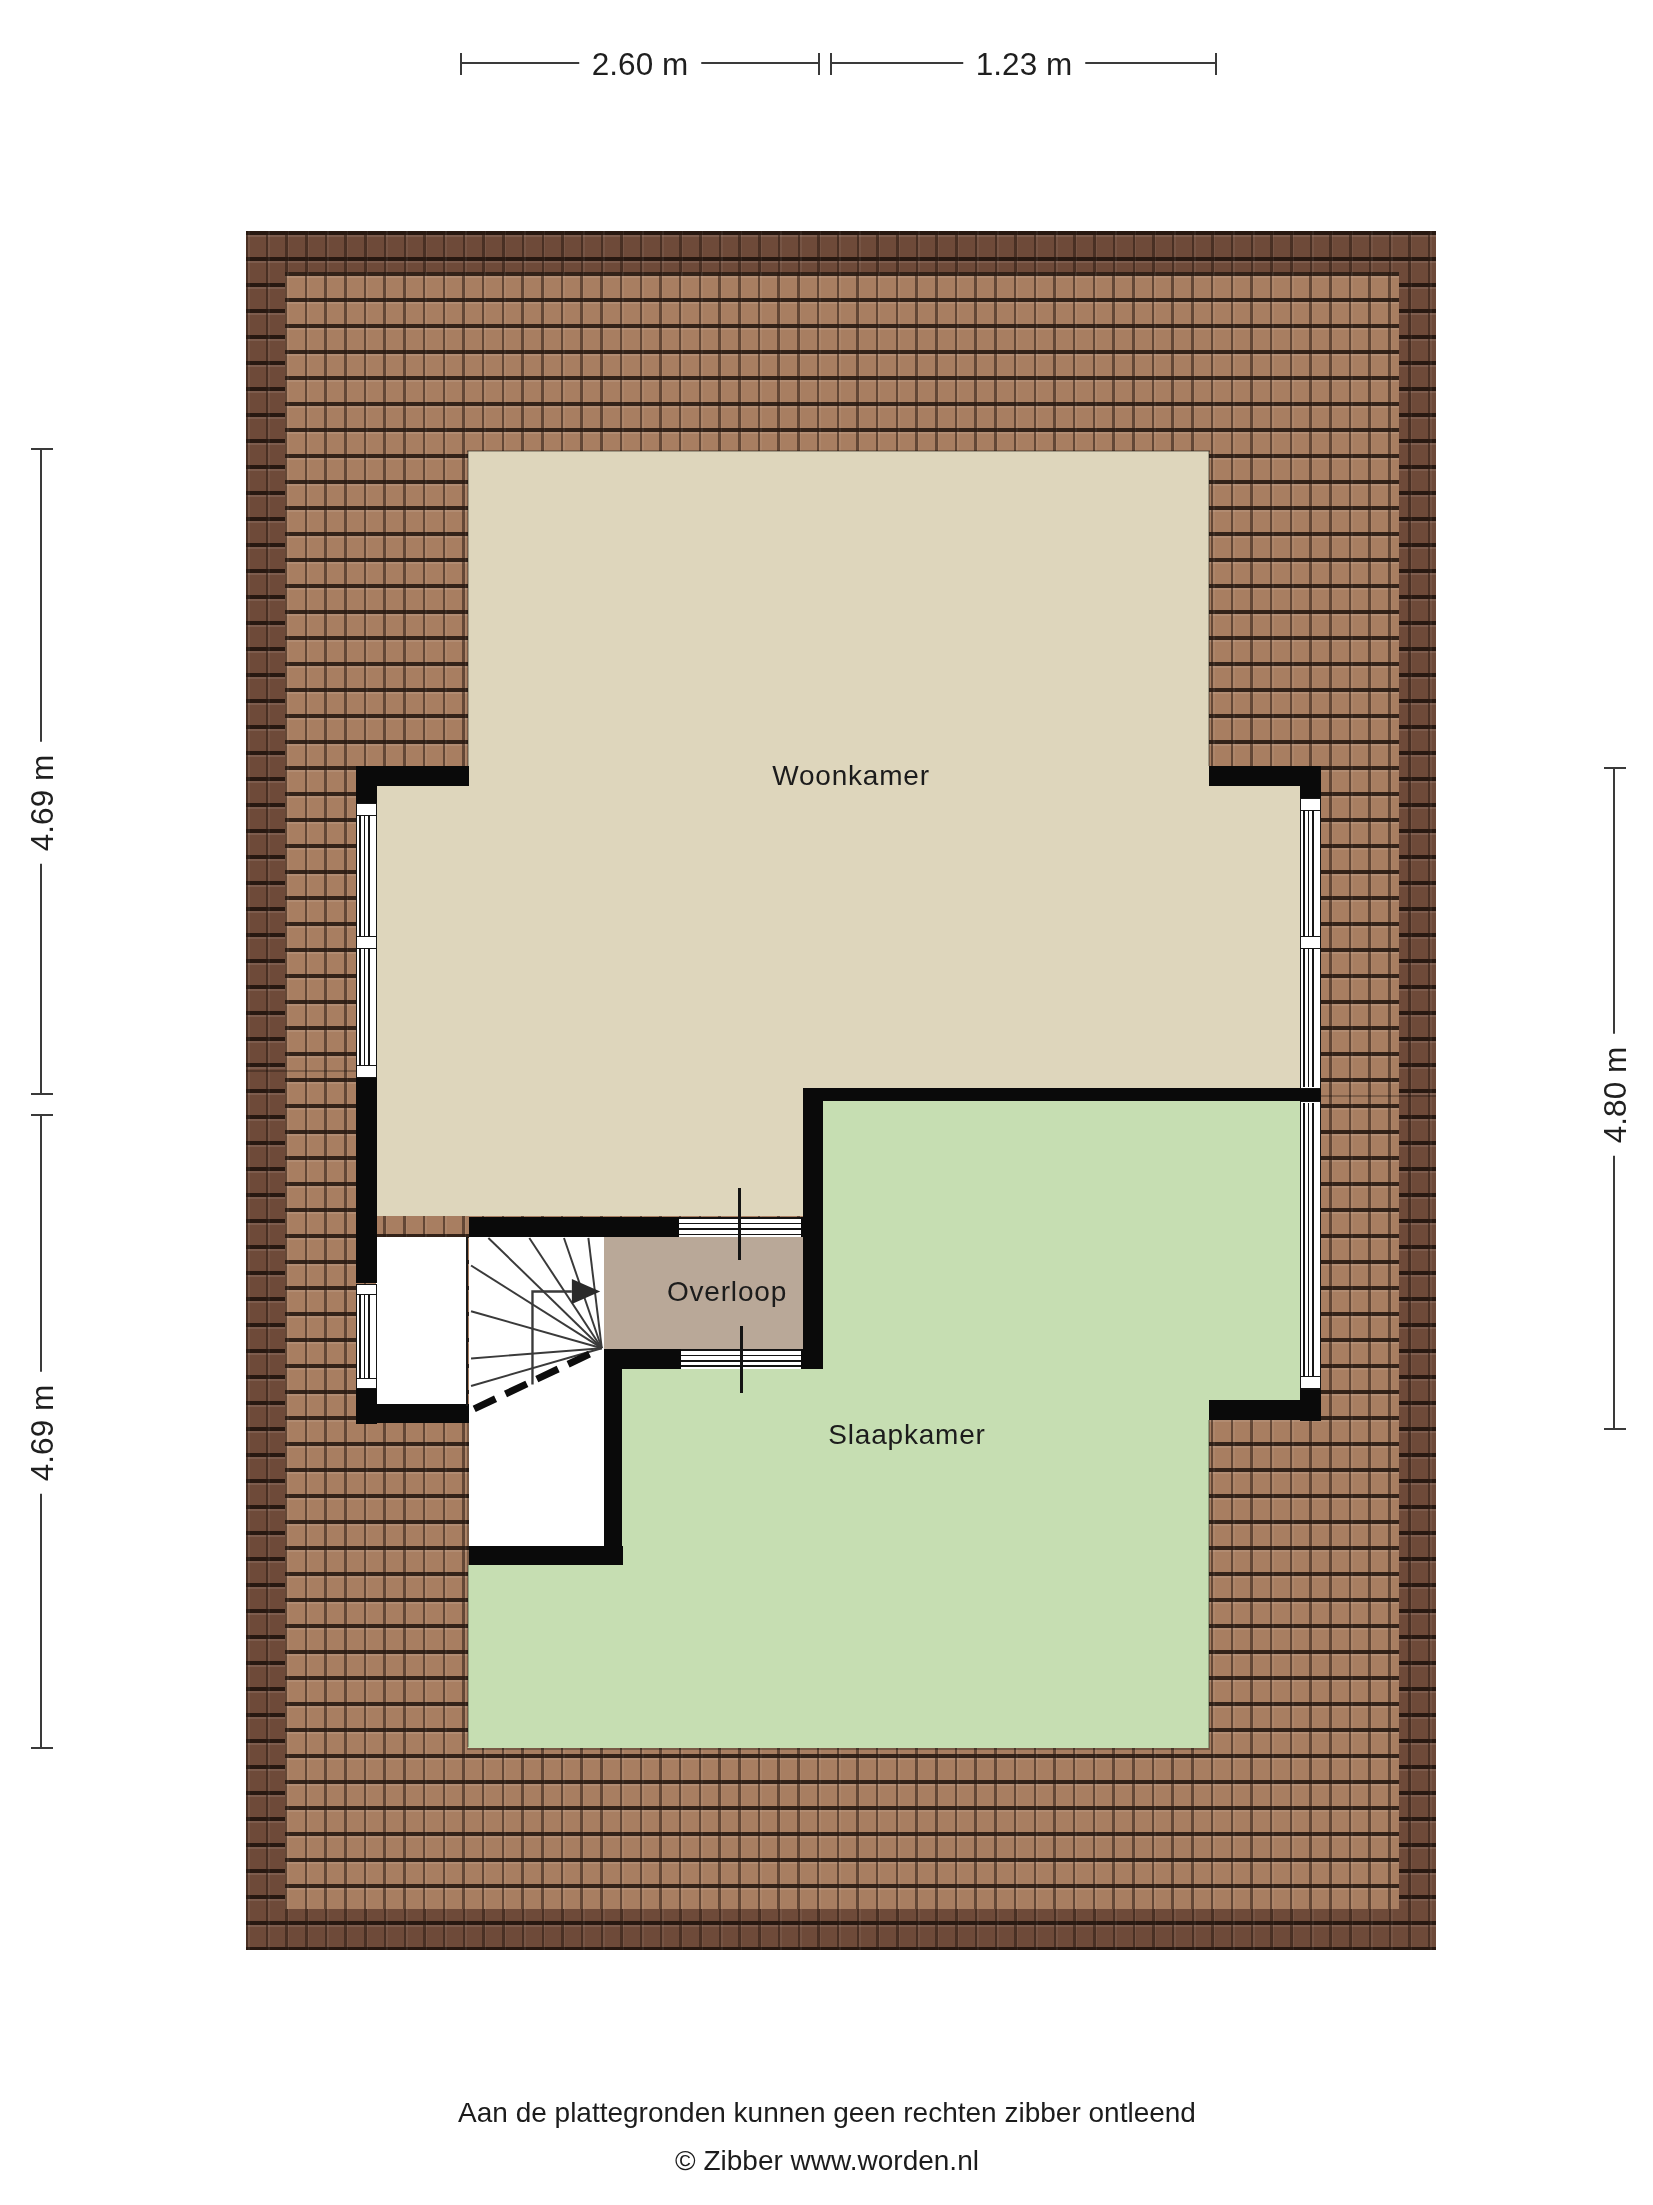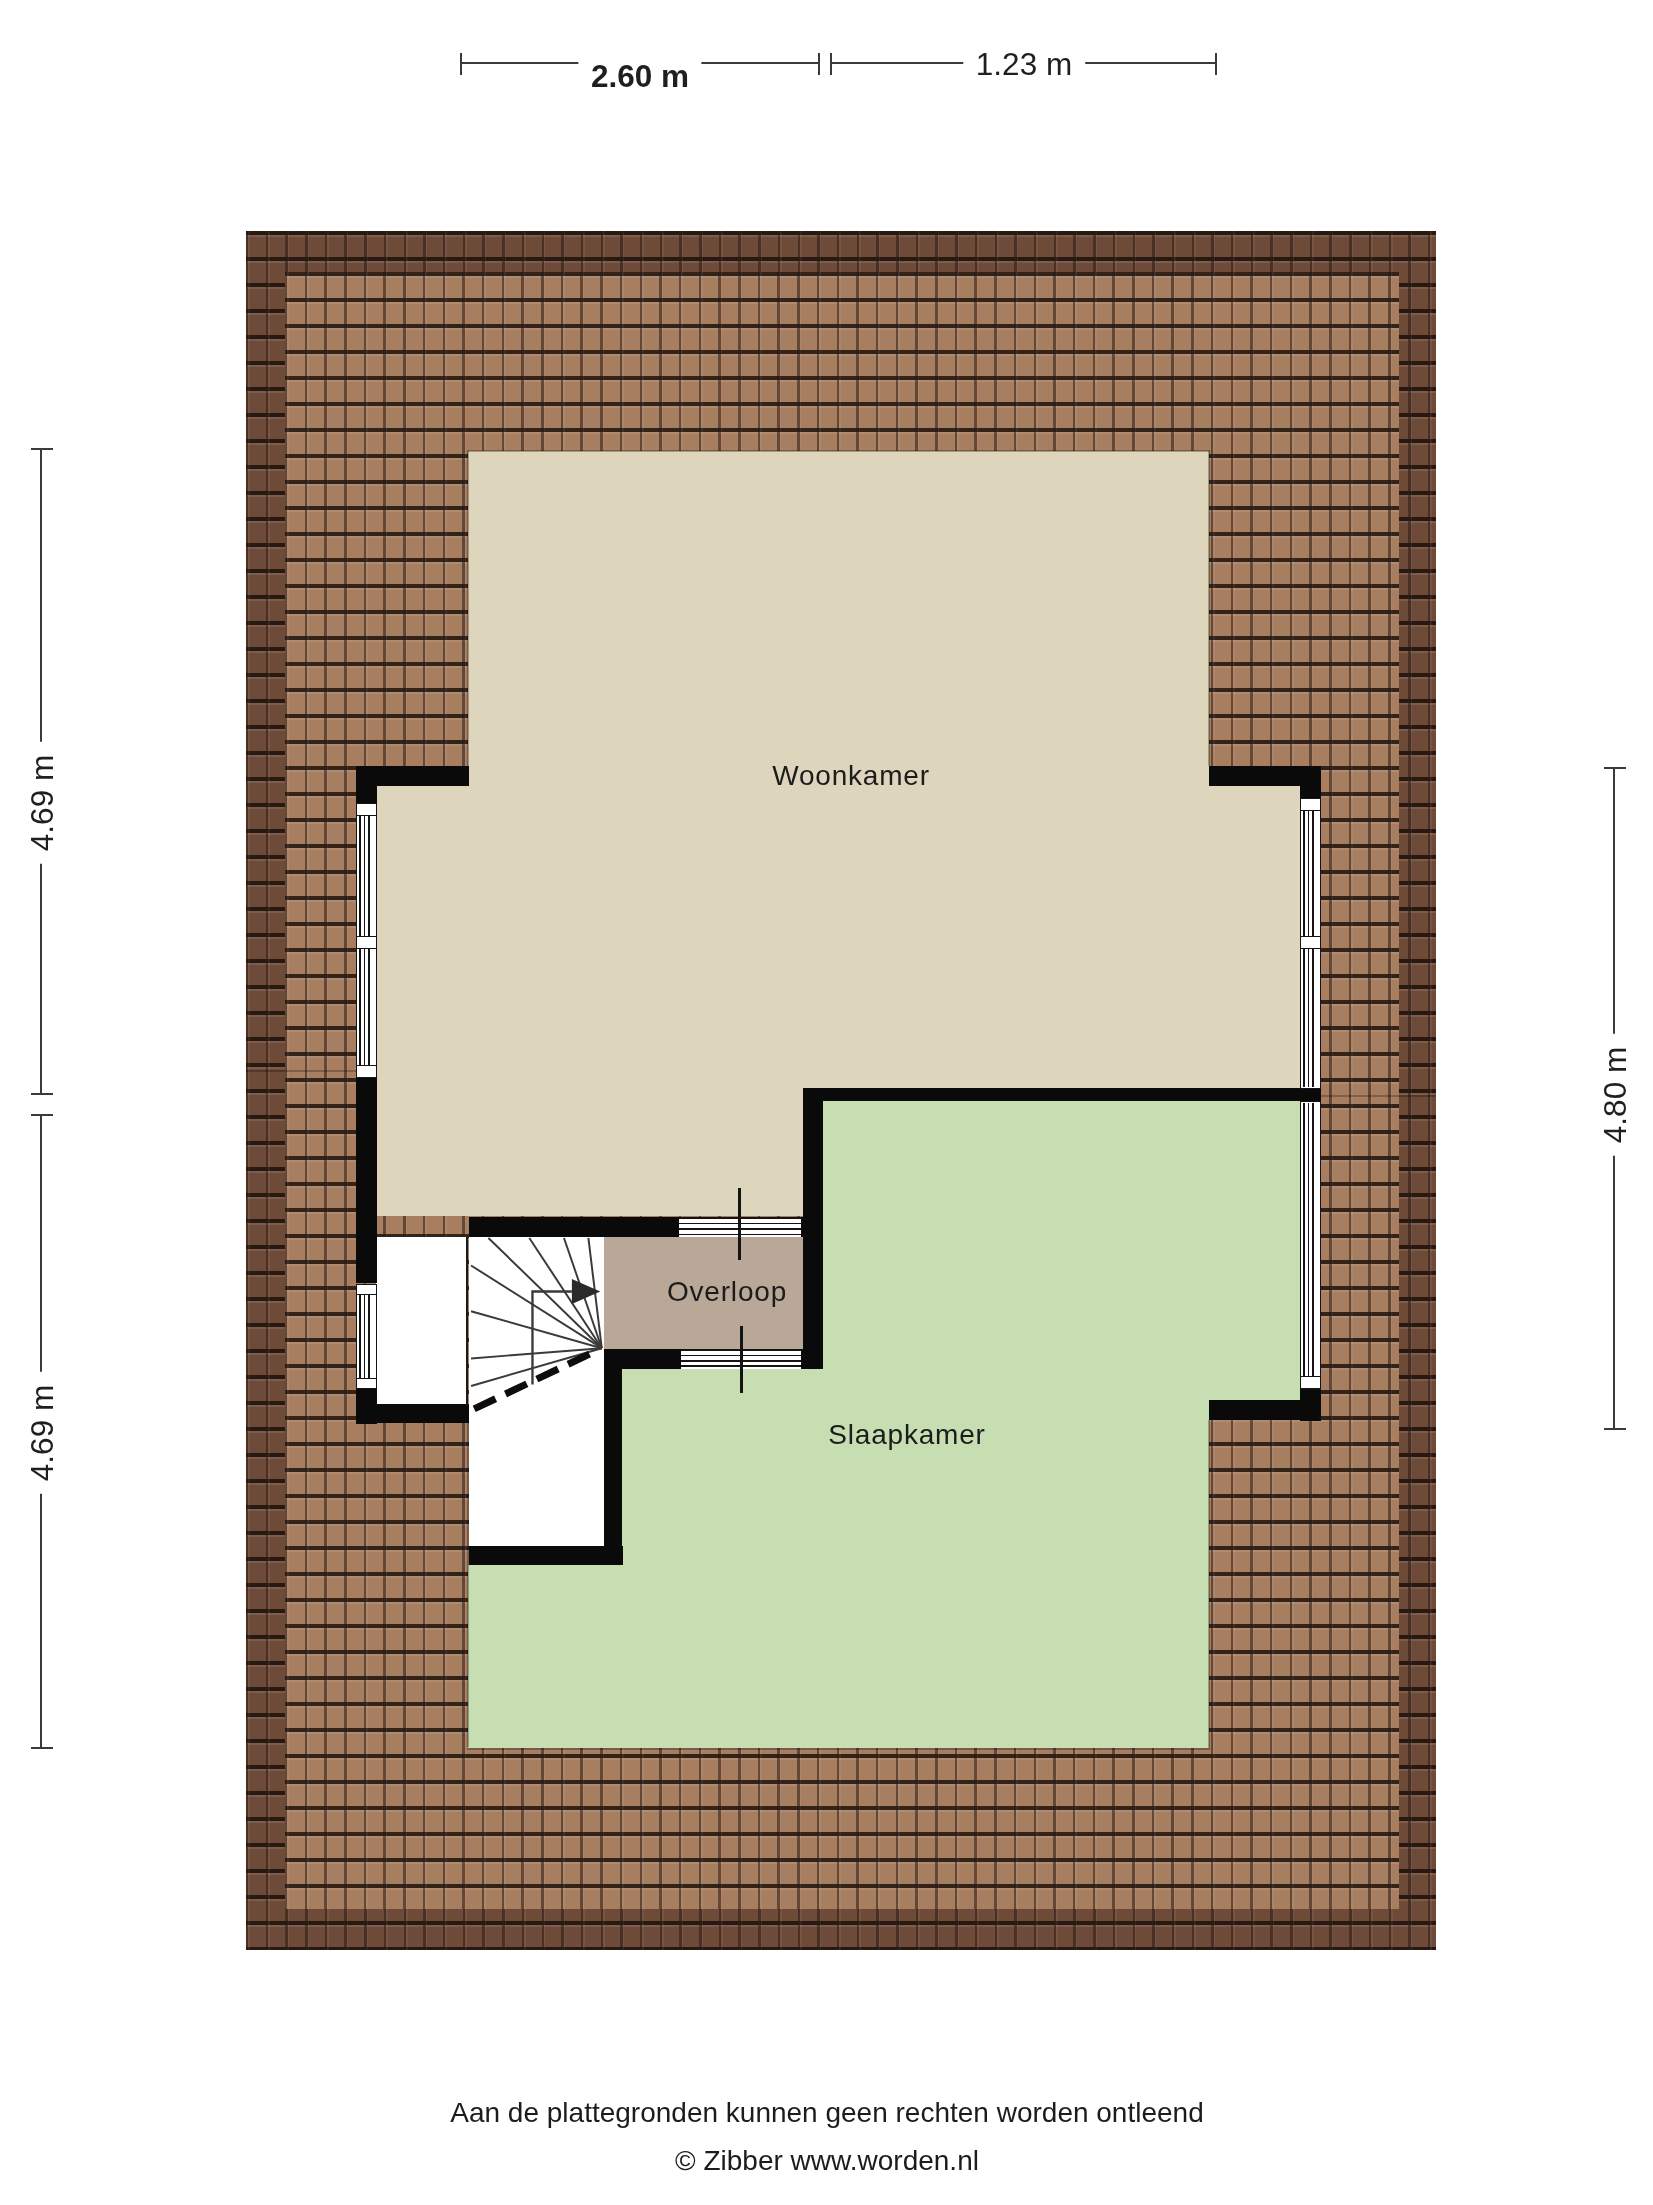--- a/index.html
+++ b/index.html
@@ -147,21 +147,21 @@
   <g>
     <polyline points="676,1758 676,1640 726,1640" fill="none" stroke="#3a3a3a" stroke-width="3"></polyline>
     <polygon points="726,1624 762,1640 726,1656" fill="#2a2a2a" stroke="none"></polygon>
   </g>
   <line x1="602" y1="1789" x2="760" y2="1714" stroke="#0d0d0d" stroke-width="9" stroke-dasharray="30 14"></line>
 </svg>
 
 <div class="abs dim dim-line-h" style="left:461px;top:62px;width:358px;"></div>
 <div class="abs dim tick-v" style="left:460px;top:53px;"></div>
 <div class="abs dim tick-v" style="left:818px;top:53px;"></div>
-<div class="abs dim-label" style="left:640px;top:76px;font-weight:bold;">2.60 m</div>
+<div class="abs dim-label" style="left:640px;top:64px;">2.60 m</div>
 
 <div class="abs dim dim-line-h" style="left:831px;top:62px;width:386px;"></div>
 <div class="abs dim tick-v" style="left:830px;top:53px;"></div>
 <div class="abs dim tick-v" style="left:1215px;top:53px;"></div>
 <div class="abs dim-label" style="left:1024px;top:64px;">1.23 m</div>
 
 <div class="abs dim dim-line-v" style="left:40px;top:449px;height:646px;"></div>
 <div class="abs dim tick-h" style="left:31px;top:448px;"></div>
 <div class="abs dim tick-h" style="left:31px;top:1093px;"></div>
 <div class="abs dim-label vert" style="left:42px;top:803px;">4.69 m</div>
@@ -173,15 +173,15 @@
 
 <div class="abs dim dim-line-v" style="left:1613px;top:768px;height:662px;"></div>
 <div class="abs dim tick-h" style="left:1604px;top:767px;"></div>
 <div class="abs dim tick-h" style="left:1604px;top:1428px;"></div>
 <div class="abs dim-label vert" style="left:1615px;top:1095px;">4.80 m</div>
 
 <div class="abs room-label" style="left:827px;top:776px;margin-left:24px;">Woonkamer</div>
 <div class="abs room-label" style="left:707px;top:1292px;margin-left:20px;">Overloop</div>
 <div class="abs room-label" style="left:907px;top:1435px;">Slaapkamer</div>
 
-<div class="abs footer-line" style="top:2097px;">Aan de plattegronden kunnen geen rechten worden ontleend</div>
+<div class="abs footer-line" style="top:2097px;">Aan de plattegronden kunnen geen rechten zibber ontleend</div>
 <div class="abs footer-line" style="top:2145px;">© Zibber www.worden.nl</div>
 
 
 </body></html>

